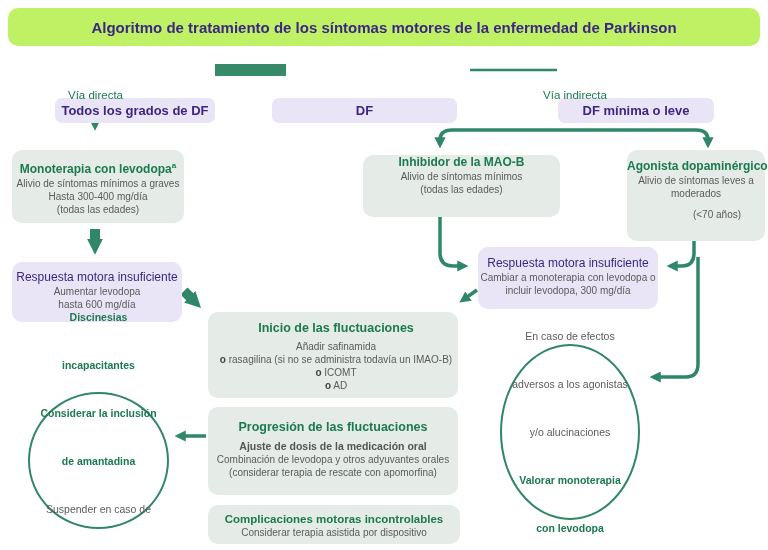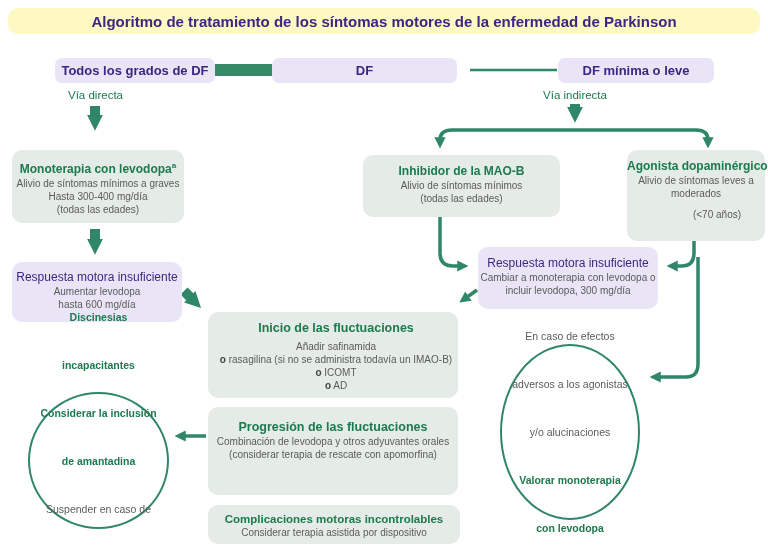--- a/index.html
+++ b/index.html
@@ -1,25 +1,25 @@
 <!DOCTYPE html>
 <html><head>
 <meta charset="utf-8">
 <style>
   html,body{margin:0;padding:0;background:#fff;}
   .stage{position:relative;width:768px;height:550px;background:#ffffff;
          font-family:"Liberation Sans",sans-serif;overflow:hidden;}
   svg.wires{position:absolute;left:0;top:0;z-index:1;}
   .abs{position:absolute;box-sizing:border-box;}
   .z2{z-index:2;}
-  .titlebar{left:8px;top:8px;width:752px;height:26px;background:#fef9c3;border-radius:10px;
+  .titlebar{left:8px;top:8px;width:752px;height:38px;background:#bef264;border-radius:10px;
             display:flex;align-items:center;justify-content:center;text-align:center;}
   .titlebar span{color:#3d2683;font-weight:bold;font-size:15px;}
   .hdr{background:#e9e5f6;border-radius:7px;display:flex;align-items:center;justify-content:center;
-       color:#3d2683;font-weight:bold;font-size:13px;white-space:nowrap;}
+       color:#3d2683;font-weight:bold;font-size:13px;white-space:nowrap;margin-top:40px;}
   .vlabel{color:#1b7a4e;font-size:11.5px;text-align:center;white-space:nowrap;}
   .box{border-radius:10px;text-align:center;}
   .gbox{background:#e5ebe6;}
   .pbox{background:#e9e5f6;}
   .gtitle{color:#1b7a4e;font-weight:bold;font-size:12px;line-height:15px;white-space:nowrap;}
   .ptitle{color:#3d2683;font-weight:normal;font-size:12px;line-height:15px;white-space:nowrap;}
   .bline{color:#5b5b5b;font-size:10px;line-height:13px;white-space:nowrap;}
   .bsub{color:#555;font-weight:bold;font-size:10.5px;line-height:14px;white-space:nowrap;}
   .mt4{margin-top:4px;} .mt8{margin-top:8px;padding-left:42px;}
   .circle{border:2px solid #2f8767;border-radius:50%;background:#fff;
@@ -79,21 +79,21 @@
     <div class="bline">Hasta 300-400 mg/día</div>
     <div class="bline">(todas las edades)</div>
   </div>
 
   <div class="abs z2 box pbox" style="left:12px;top:262px;width:170px;height:60px;padding-top:8px;">
     <div class="ptitle">Respuesta motora insuficiente</div>
     <div class="bline">Aumentar levodopa</div>
     <div class="bline">hasta 600 mg/día</div>
   </div>
 
-  <div class="abs z2 box gbox" style="left:363px;top:155px;width:197px;height:62px;padding-top:9px;">
+  <div class="abs z2 box gbox" style="left:363px;top:155px;width:197px;height:62px;">
     <div class="gtitle">Inhibidor de la MAO-B</div>
     <div class="bline">Alivio de síntomas mínimos</div>
     <div class="bline">(todas las edades)</div>
   </div>
 
   <div class="abs z2 box gbox" style="left:627px;top:150px;width:138px;height:91px;padding-top:9px;">
     <div class="gtitle">Agonista dopaminérgico</div>
     <div class="bline">Alivio de síntomas leves a</div>
     <div class="bline">moderados</div>
     <div class="bline mt8">(&lt;70 años)</div>
@@ -108,20 +108,21 @@
   <div class="abs z2 box gbox" style="left:208px;top:312px;width:250px;height:86px;padding-top:9px;padding-left:6px;">
     <div class="gtitle" style="font-size:12.5px;">Inicio de las fluctuaciones</div>
     <div class="bline mt4">Añadir safinamida</div>
     <div class="bline"><b class="orp">o</b> <span>rasagilina (si no se administra todavía un IMAO-B)</span></div>
     <div class="bline"><b class="orp">o</b> <span>ICOMT</span></div>
     <div class="bline"><b class="orp">o</b> <span>AD</span></div>
   </div>
 
   <div class="abs z2 box gbox" style="left:208px;top:407px;width:250px;height:88px;padding-top:13px;text-align:center;">
     <div class="gtitle" style="font-size:12.5px;">Progresión de las fluctuaciones</div>
+    <div class="bsub mt4">Ajuste de dosis de la medicación oral</div>
     <div class="bline">Combinación de levodopa y otros adyuvantes orales</div>
     <div class="bline">(considerar terapia de rescate con apomorfina)</div>
   </div>
 
   <div class="abs z2 box gbox" style="left:208px;top:505px;width:252px;height:39px;padding-top:7px;">
     <div class="gtitle" style="font-size:11.5px;line-height:14px;">Complicaciones motoras incontrolables</div>
     <div class="bline">Considerar terapia asistida por dispositivo</div>
   </div>
 
   <div class="abs z2 circle" style="left:28px;top:392px;width:141px;height:137px;">

